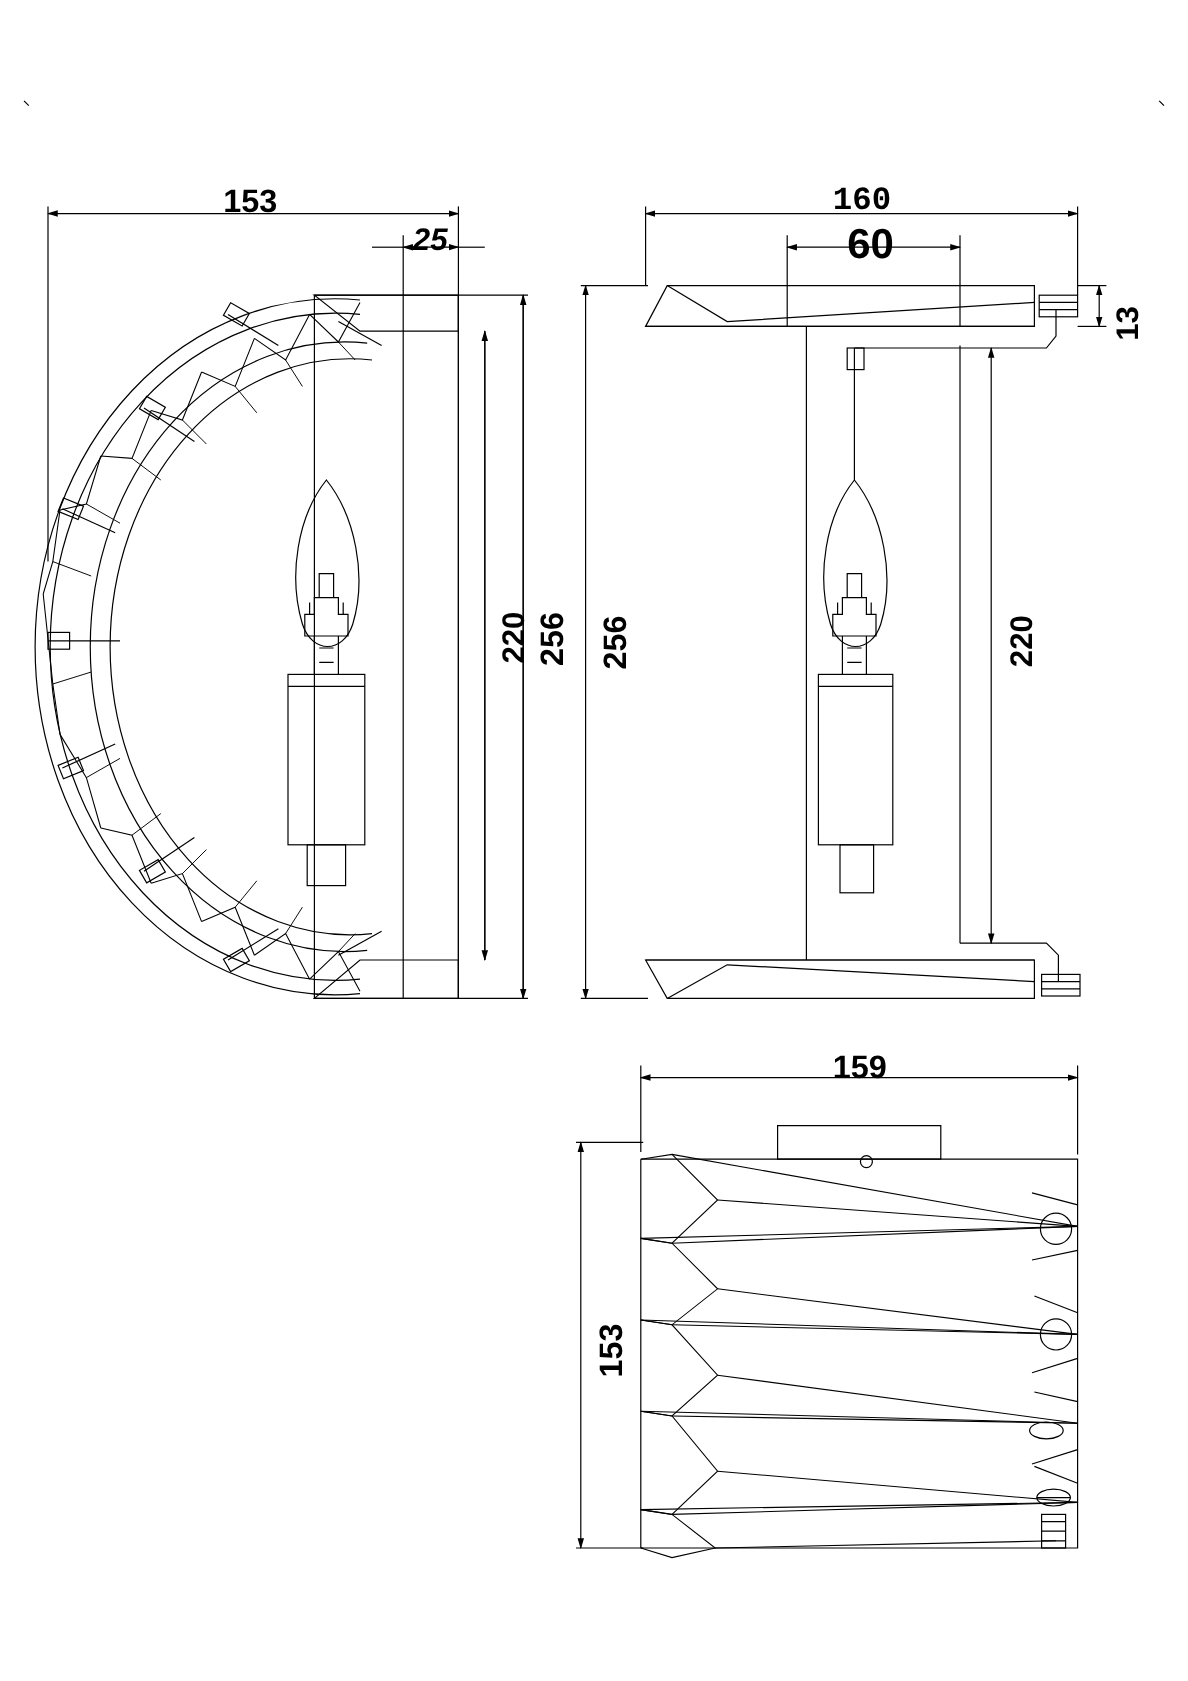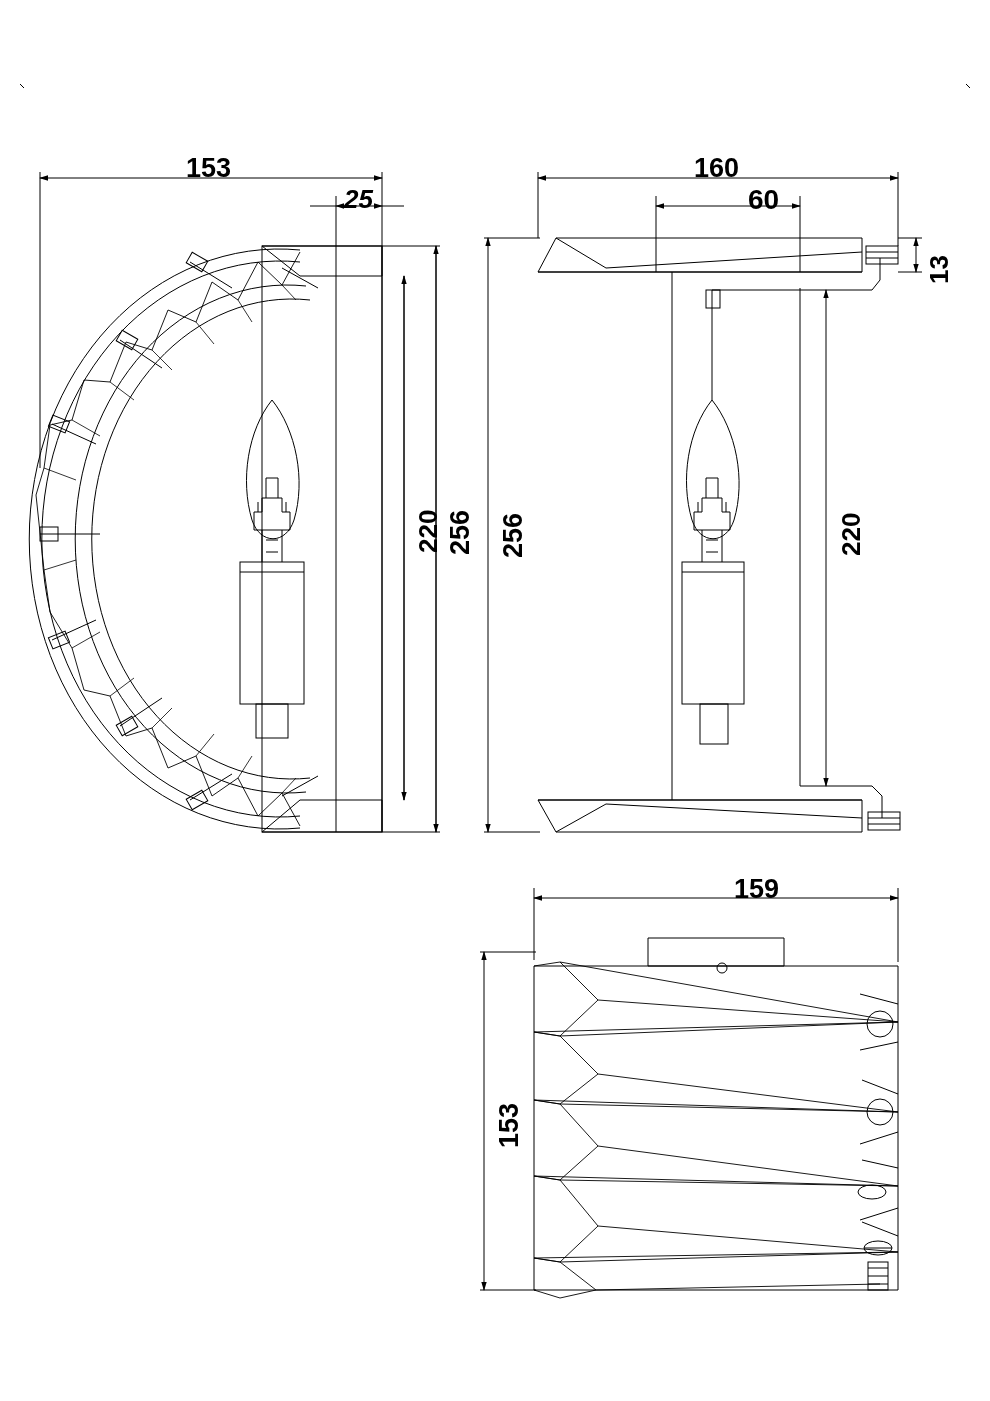--- a/index.html
+++ b/index.html
@@ -284,27 +284,27 @@
   </svg>
 
   <div class="dim-label" style="left:186px; top:155px; font-size:27px;">153</div>
 
   <div class="dim-label" style="left:344px; top:186px; font-size:26px;font-style:italic;">25</div>
 
   <div class="dim-label vert" style="left:447px; top:555px; font-size:27px; transform:rotate(-90deg);">256</div>
 
   <div class="dim-label vert" style="left:415px; top:553px; font-size:26px; transform:rotate(-90deg);">220</div>
 
-  <div class="dim-label" style="left:694px; top:155px; font-size:27px;">160</div>
-
-  <div class="dim-label" style="left:748px; top:186px; font-size:28px;">60</div>
+  <div class="dim-label" style="left:694px; top:155px; font-size:27px;font-family:Liberation Mono, monospace;">160</div>
+
+  <div class="dim-label" style="left:706px; top:186px; font-size:35px;">60</div>
 
   <div class="dim-label vert" style="left:926px; top:284px; font-size:26px; transform:rotate(-90deg);">13</div>
 
   <div class="dim-label vert" style="left:500px; top:558px; font-size:27px; transform:rotate(-90deg);">256</div>
 
   <div class="dim-label vert" style="left:838px; top:556px; font-size:26px; transform:rotate(-90deg);">220</div>
 
-  <div class="dim-label" style="left:694px; top:876px; font-size:27px;margin-left:40px;">159</div>
+  <div class="dim-label" style="left:694px; top:876px; font-size:27px;">159</div>
 
   <div class="dim-label vert" style="left:496px; top:1148px; font-size:27px; transform:rotate(-90deg);">153</div>
 
 </div>
 
 </body></html>

